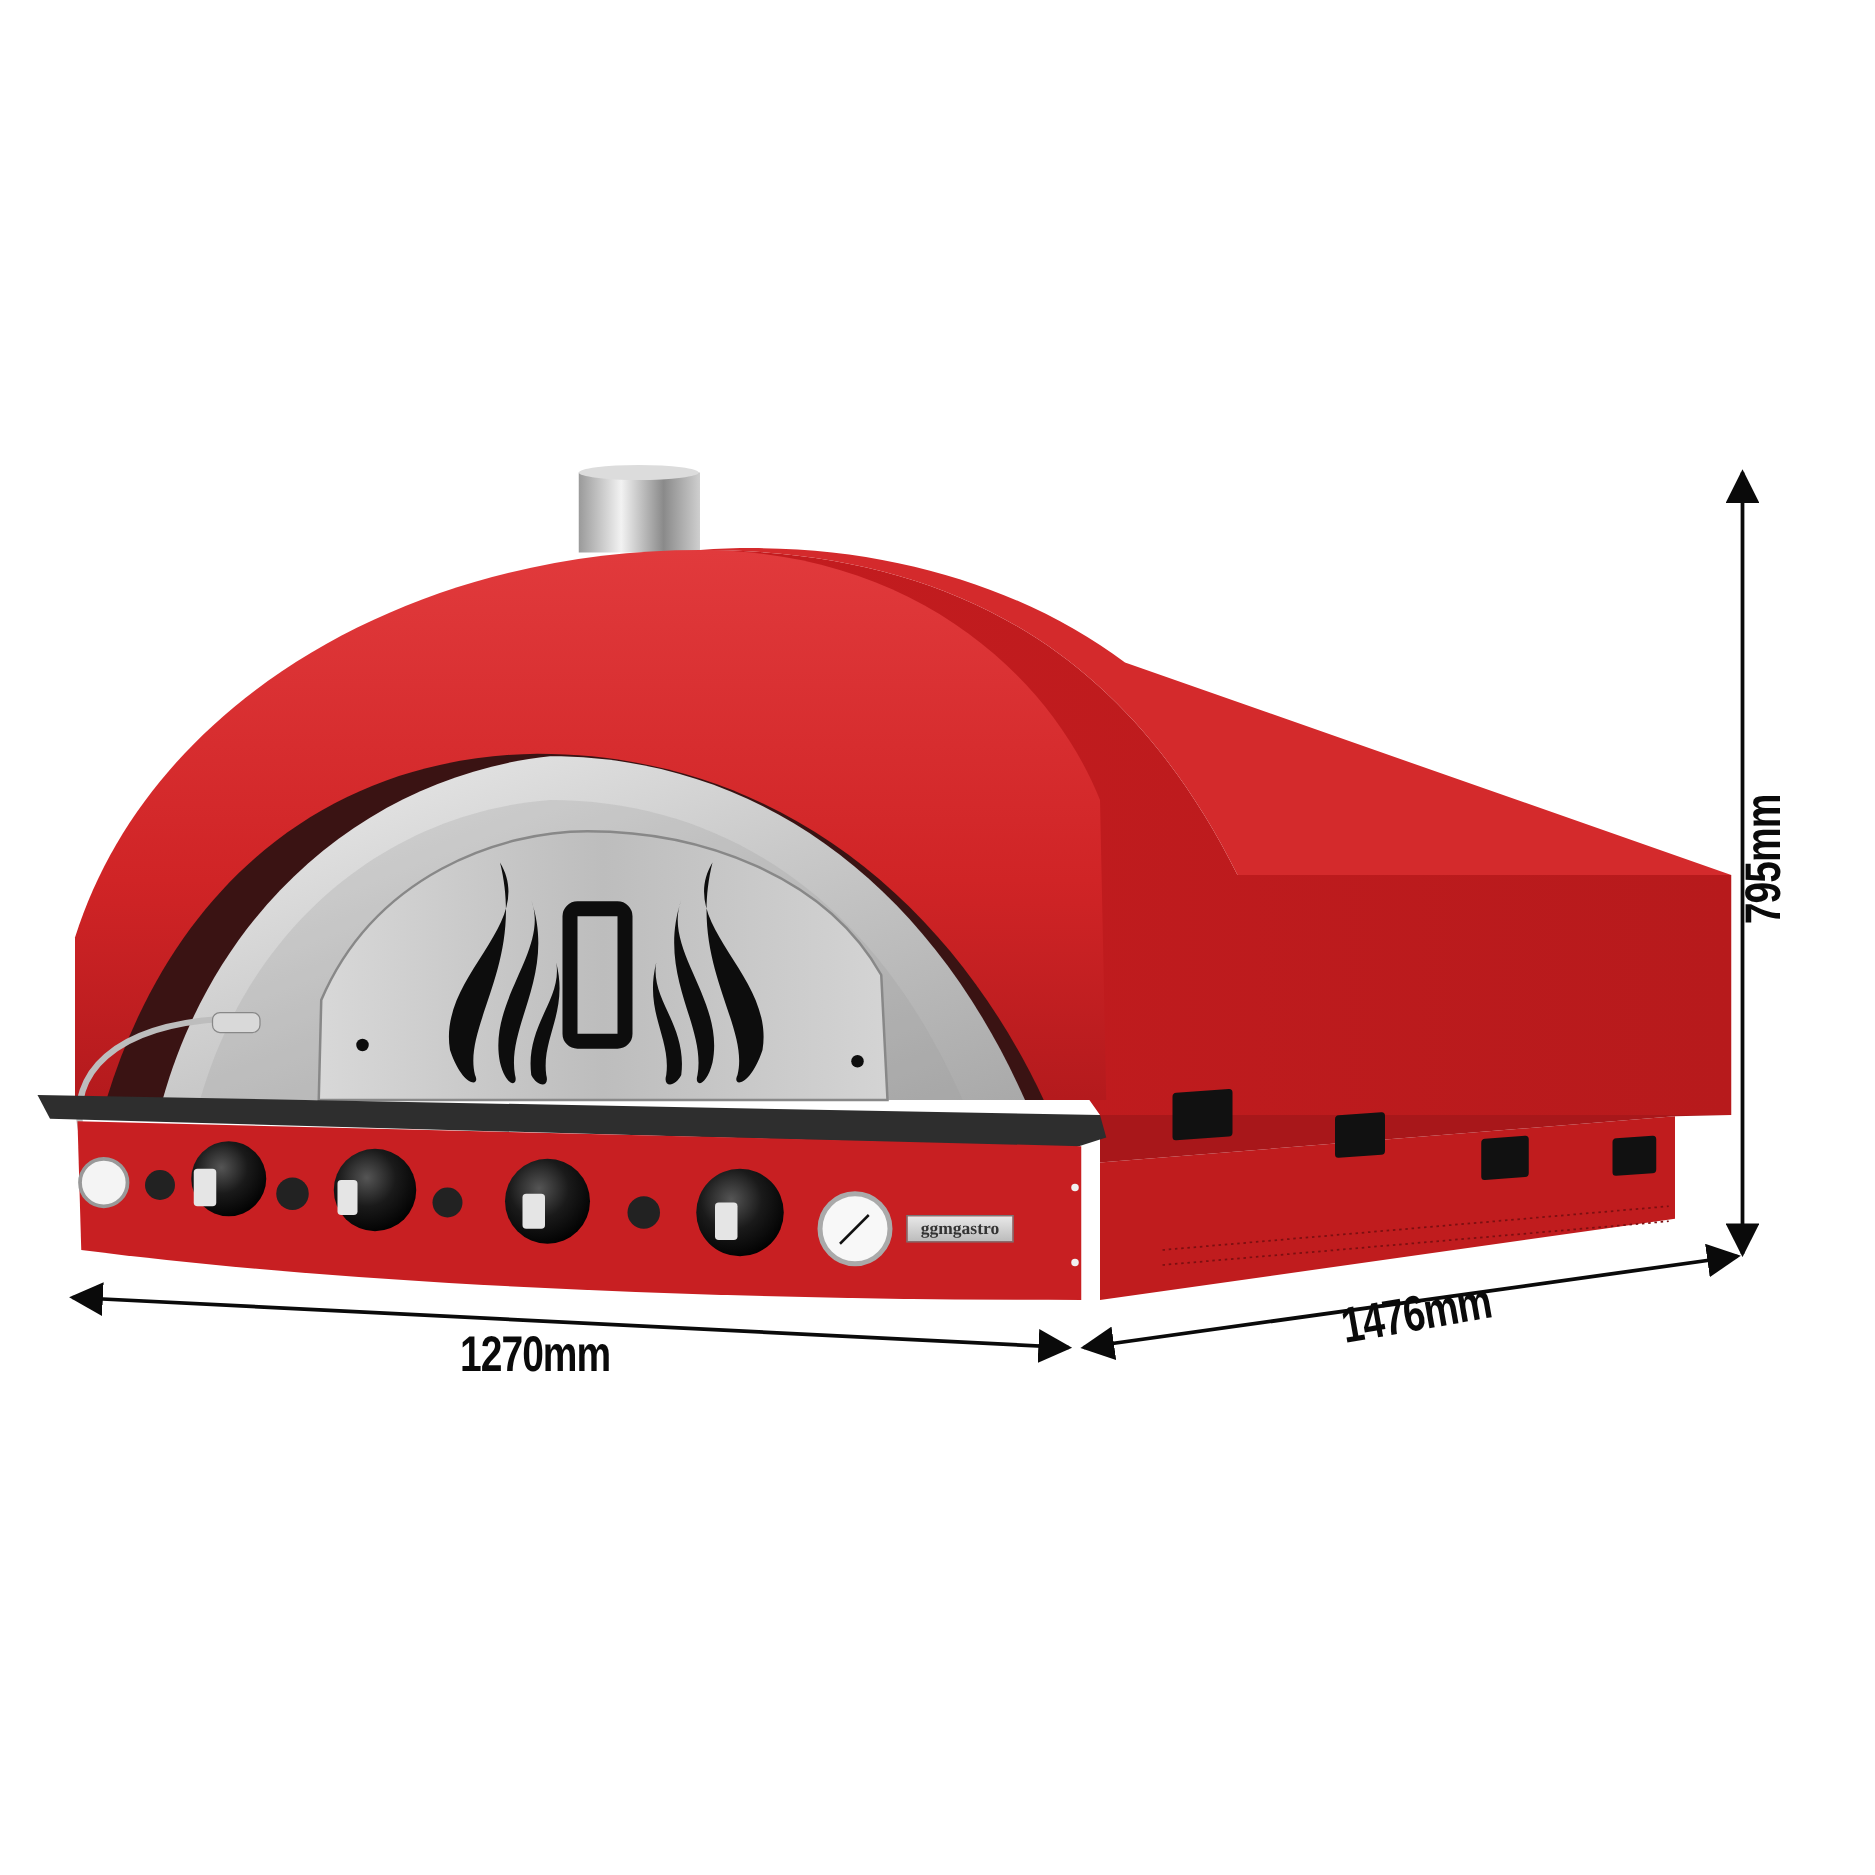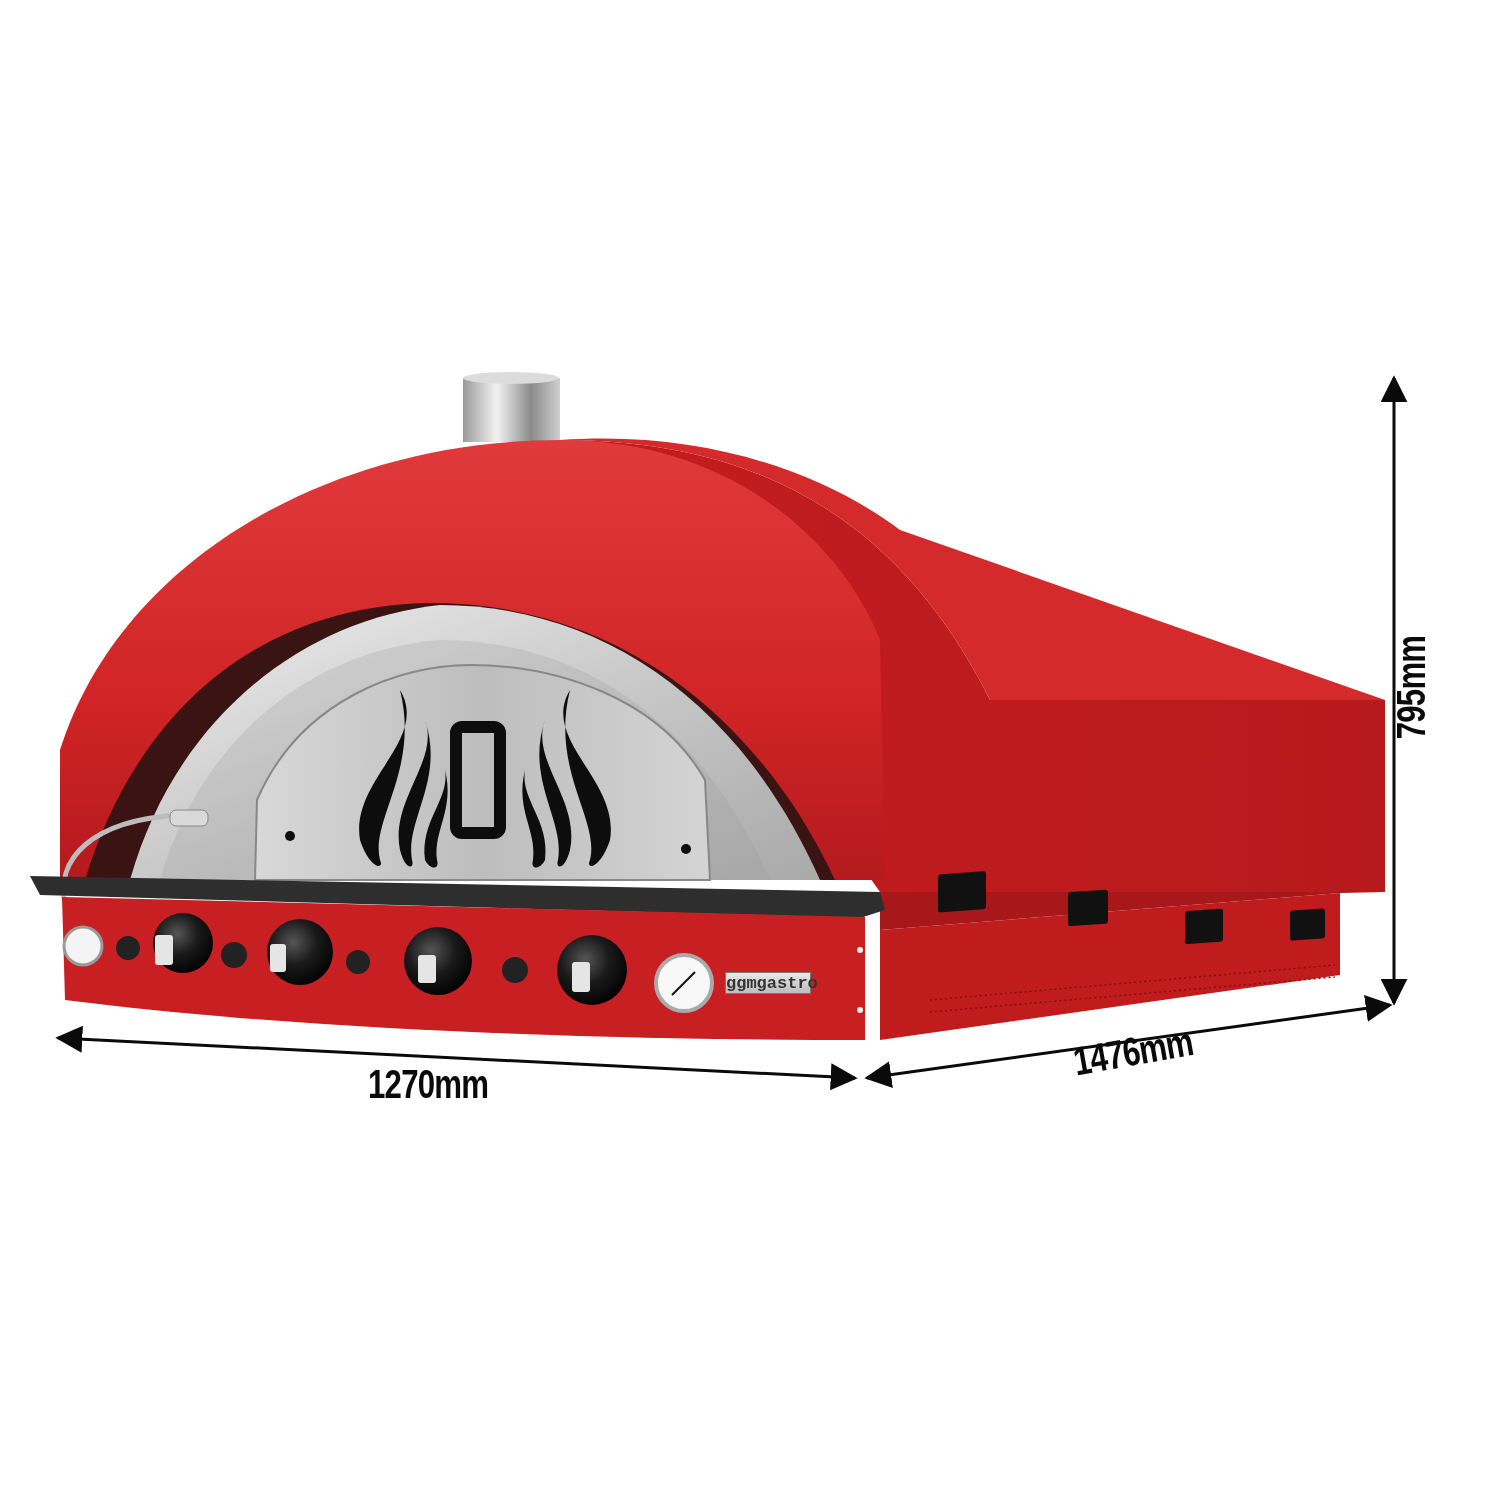--- a/index.html
+++ b/index.html
@@ -2,21 +2,21 @@
 <html><head>
   <meta charset="utf-8">
   <style>
     html, body { margin: 0; padding: 0; background: #ffffff; }
     body { width: 1500px; height: 1500px; position: relative; overflow: hidden; font-family: "Liberation Sans", sans-serif; }
     .stage { position: absolute; left: 0; top: 0; width: 1500px; height: 1500px; }
     .dim-label { position: absolute; font-family: "Liberation Sans", sans-serif; font-weight: 700; color: #0a0a0a; font-size: 40px; letter-spacing: -1px; transform-origin: center center; white-space: nowrap; }
     .dim-width { left: 368px; top: 1062px; transform: scaleX(0.78); transform-origin: left top; }
     .dim-depth { left: 1070px; top: 1040px; transform: rotate(-10deg) scaleX(0.78); transform-origin: left top; }
     .dim-height { left: 1345px; top: 665px; transform: rotate(-90deg) scaleX(0.78); }
-    .brand-plate { position: absolute; left: 725px; top: 972px; width: 86px; height: 22px; background: linear-gradient(#e8e8e8, #bcbcbc); border: 1px solid #777; font-family: Liberation Mono, monospace; font-weight: 700; font-size: 17px; color: #333; text-align: center; line-height: 22px; box-sizing: border-box; }
+    .brand-plate { position: absolute; left: 725px; top: 972px; width: 86px; height: 22px; background: linear-gradient(#e8e8e8, #bcbcbc); border: 1px solid #777; font-family: Liberation Serif, serif; font-weight: 700; font-size: 14px; color: #333; text-align: center; line-height: 22px; box-sizing: border-box; }
   </style>
 </head>
 <body>
 
 <div class="stage">
   <svg width="1500" height="1500" viewBox="0 0 1500 1500" xmlns="http://www.w3.org/2000/svg">
     <defs>
       <linearGradient id="domeGrad" x1="0" y1="0" x2="0" y2="1">
         <stop offset="0" stop-color="#e13a3c"></stop>
         <stop offset="0.6" stop-color="#d02426"></stop>

